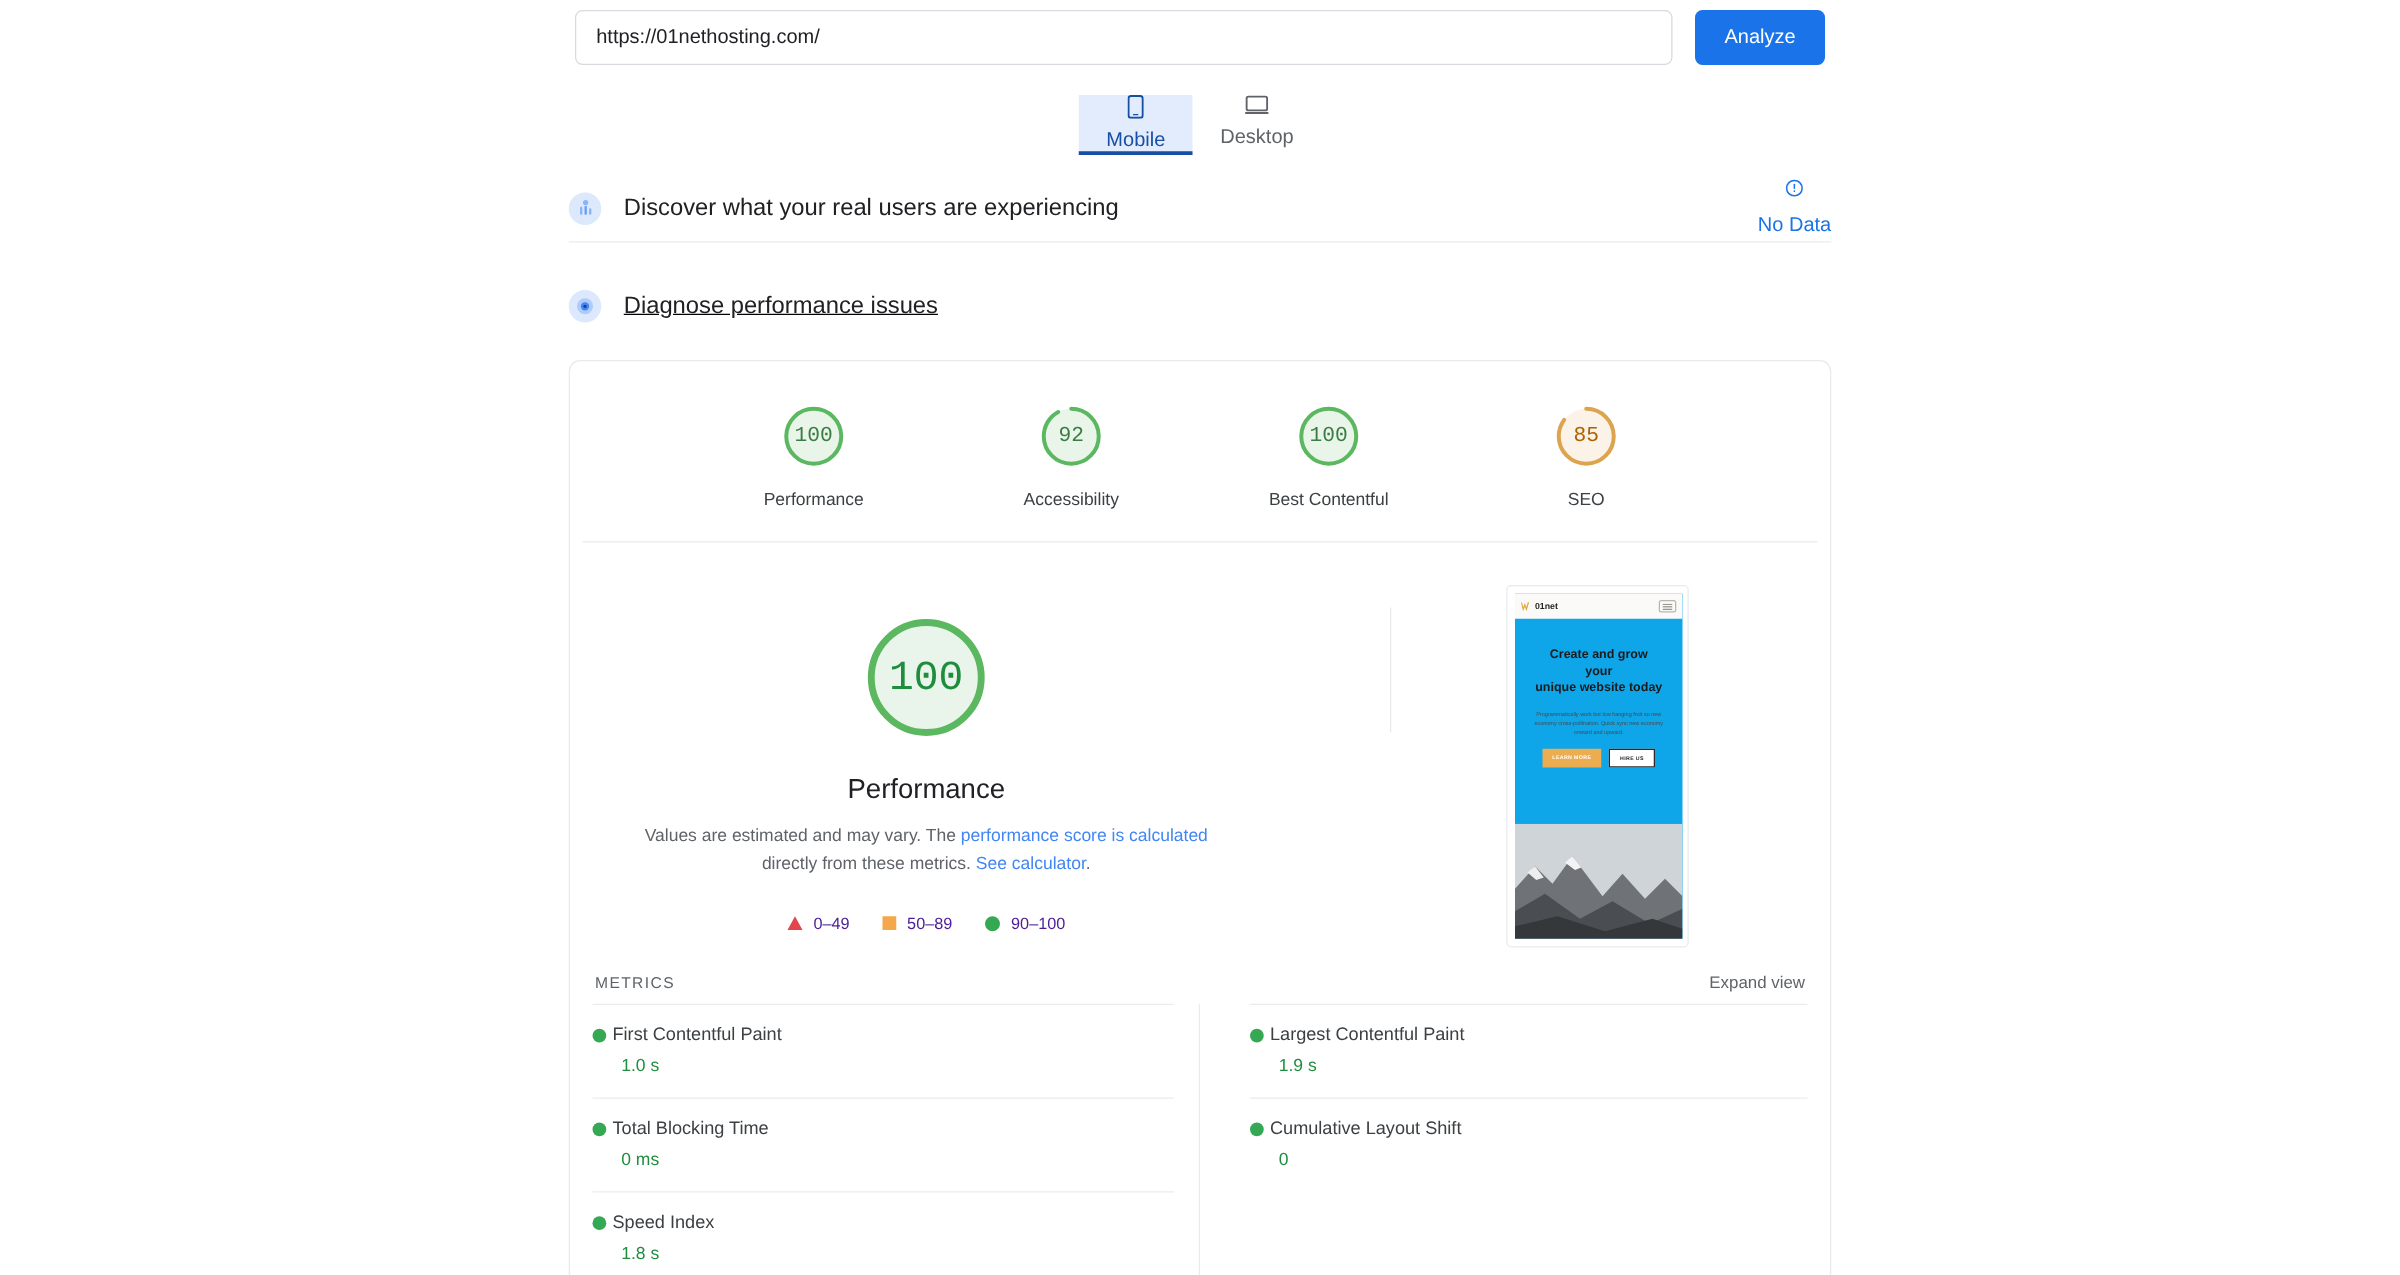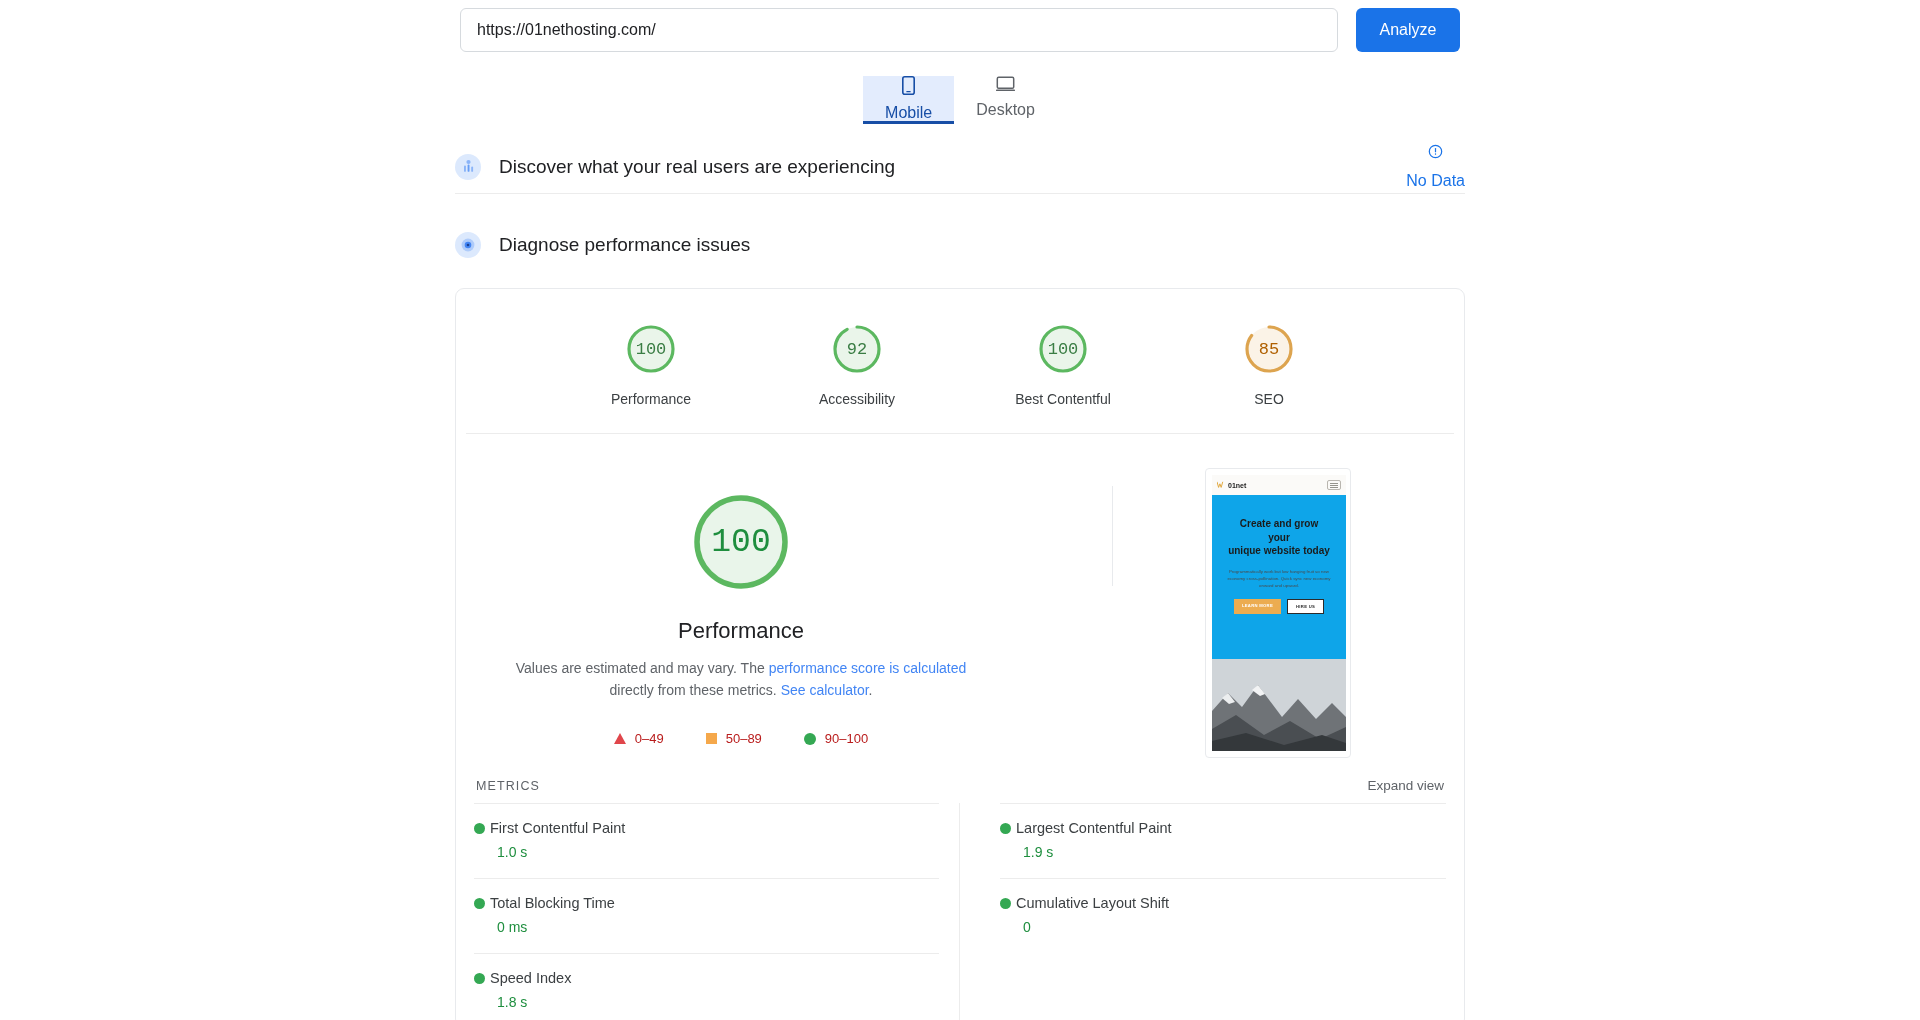--- a/index.html
+++ b/index.html
@@ -53,21 +53,21 @@
 
   
   .content {
     position: absolute; left: 455px; top: 140px; width: 1010px;
   }
 
   .sec-head {
     display: flex; align-items: center; height: 54px;
     border-bottom: 1px solid #ececec;
   }
-  .sec-head.noline { border-bottom: none; }
+  .sec-head.noline { border-bottom: none; text-decoration: underline; }
   .sec-ico {
     width: 26px; height: 26px; border-radius: 50%;
     background: #dce9fd; margin-right: 18px;
     display: flex; align-items: center; justify-content: center;
     flex: 0 0 auto;
   }
   .sec-title { font-size: 19px; color: #202124; flex: 1 1 auto; }
   .nodata {
     display: flex; align-items: center; gap: 9px;
     color: #1a73e8; font-size: 16px; cursor: pointer; flex-direction: column;
@@ -107,21 +107,21 @@
     font-family: "Liberation Mono", monospace; font-size: 33px; color: #1e8e3e;
   }
   .big-lbl { margin-top: 24px; font-size: 22px; color: #202124; }
   .hero-desc {
     margin-top: 14px; font-size: 14px; color: #5f6368;
     line-height: 1.55; padding: 0 52px;
   }
   .hero-desc a { color: #4285f4; text-decoration: none; }
   .legend {
     margin-top: 30px; display: flex; justify-content: center;
-    align-items: center; gap: 42px; font-size: 13px; color: #b91c1c;
+    align-items: center; gap: 26px; font-size: 13px; color: #4c1d95;
   }
   .legend-item { display: flex; align-items: center; gap: 9px; }
   .tri {
     width: 0; height: 0; border-left: 6px solid transparent;
     border-right: 6px solid transparent; border-bottom: 11px solid #e0464b;
   }
   .sq { width: 11px; height: 11px; background: #f5a84b; }
   .ci { width: 12px; height: 12px; border-radius: 50%; background: #34a853; }
 
   .vdiv {

